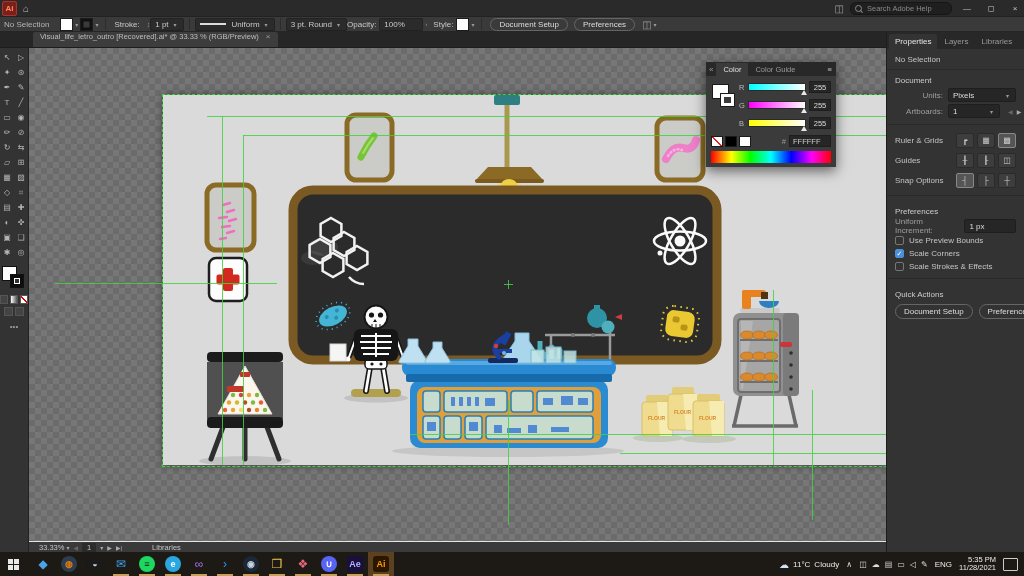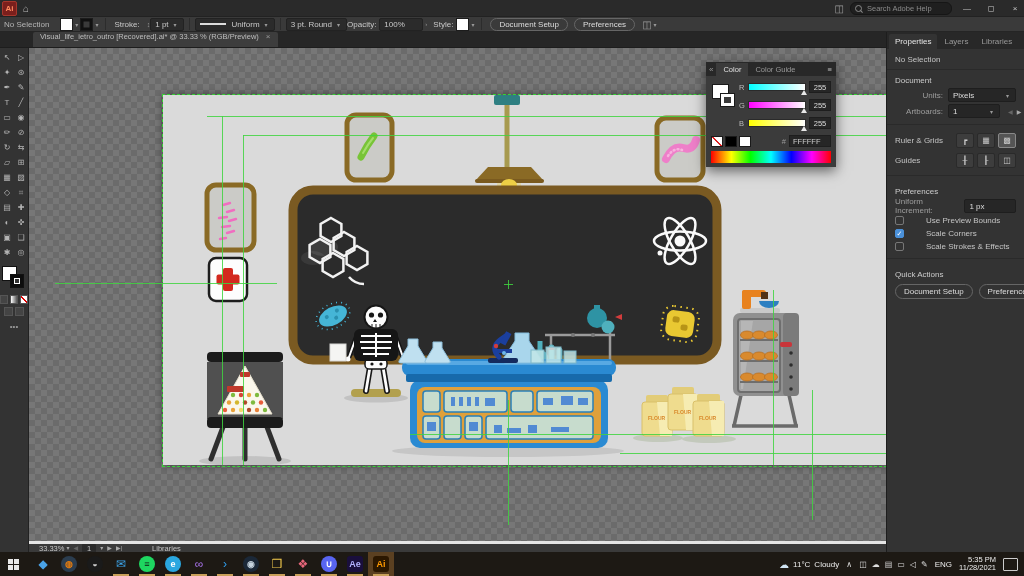--- a/index.html
+++ b/index.html
@@ -49,21 +49,21 @@
   .mini.none{background:linear-gradient(45deg,#fff 40%,#d00 45%,#d00 55%,#fff 60%)}
   .tb-dots{text-align:center;color:#999;font-size:8px;margin-top:6px}
   
   #canvas{left:29px;top:48px;width:857px;height:493px;overflow:hidden;
     background:repeating-conic-gradient(#777 0% 25%, #6b6b6b 0% 50%) 0 0/12px 12px}
   #artboard{left:134px;top:47px;width:727px;height:370px;background:#dadada;box-shadow:0 0 8px rgba(0,0,0,.45)}
   #artboard-dash{left:133px;top:46px;width:728px;height:371px;border:1px dashed #35d435;pointer-events:none}
   .guide{background:#3fd43f;opacity:.85;pointer-events:none}
   #artsvg{position:absolute;left:0;top:0}
   
-  #statusbar{left:29px;top:541px;width:857px;height:11px;background:#3a3a3a;border-top:3px solid #e5e5e5;display:flex;align-items:flex-start;
+  #statusbar{left:29px;top:541px;width:857px;height:11px;background:#3a3a3a;border-top:1px solid #e5e5e5;display:flex;align-items:center;
              font-size:7.5px;color:#c5c5c5;box-sizing:border-box}
   .sb-box{background:#2b2b2b;height:9px;display:flex;align-items:center;padding:0 5px;margin:0 2px;border-radius:1px}
   .sb-arrow{color:#aaa;font-size:6px;margin:0 2px}
   .sb-arrow.dim{color:#666}
   #sb-tool{margin-left:28px}
   
   #panel{left:886px;top:32px;width:138px;height:520px;background:#333;border-left:1px solid #1d1d1d;font-size:8px;color:#c5c5c5;box-sizing:border-box}
   #panel-tabs{background:#282828;display:flex;height:17px;align-items:flex-end;padding-left:2px;gap:1px}
   .ptab{padding:3px 6px;color:#999}
   .ptab.active{background:#333;color:#e5e5e5;border-radius:2px 2px 0 0}
@@ -71,21 +71,21 @@
   .psec{padding:6px 8px 2px;color:#ccc}
   .pdiv{height:1px;background:#2a2a2a;margin:5px 0}
   .plabel{color:#9e9e9e;width:48px;text-align:right;margin-right:5px;flex:none}
   .pselect{background:#262626;border:1px solid #1e1e1e;border-radius:2px;height:12px;flex:1;display:flex;align-items:center;padding:0 4px;color:#ddd}
   .pselect .chev{margin-left:auto}
   .pinput{background:#262626;border:1px solid #1e1e1e;border-radius:2px;height:12px;width:44px;display:flex;align-items:center;padding:0 4px;color:#ddd}
   .pbtn{border:1px solid #666;border-radius:8px;height:13px;display:flex;align-items:center;justify-content:center;padding:0 8px;color:#ddd;white-space:nowrap}
   .igroup{margin-left:auto;display:flex;gap:3px}
   .ibtn{width:16px;height:13px;border:1px solid #2a2a2a;background:#3d3d3d;border-radius:2px;display:flex;align-items:center;justify-content:center;color:#c9c9c9;font-size:8px}
   .ibtn.active{background:#555;border-color:#888}
-  .cbrow{display:flex;align-items:center;gap:22px;padding:2px 8px}
+  .cbrow{display:flex;align-items:center;gap:5px;padding:2px 8px}
   .cb{width:9px;height:9px;border:1px solid #777;border-radius:2px;display:flex;align-items:center;justify-content:center;font-size:7px;color:#fff;flex:none;box-sizing:border-box}
   .cb.checked{background:#4a90d9;border-color:#4a90d9}
   
   #colorpanel{left:706px;top:62px;width:130px;background:#3b3b3b;box-shadow:0 4px 12px rgba(0,0,0,.55);font-size:7.5px;z-index:30}
   #cp-head{height:14px;background:#282828;display:flex;align-items:center;color:#999}
   #cp-head .cp-collapse{margin:0 3px;font-size:8px}
   .cp-tab{padding:2px 7px}
   .cp-tab.active{background:#3b3b3b;color:#e0e0e0}
   #cp-menu{margin-left:auto;margin-right:4px;color:#bbb}
   #cp-body{padding:5px 5px 4px;position:relative}
@@ -595,20 +595,28 @@
       </span>
   </div>
   <div class="prow" style="height:20px">
     <span>Guides</span>
     <span class="igroup" id="ig-guides">
         <span class="ibtn">╂</span>
         <span class="ibtn">┠</span>
         <span class="ibtn">◫</span>
       </span>
   </div>
+  <div class="prow" style="height:20px">
+    <span>Snap Options</span>
+    <span class="igroup" id="ig-snap">
+        <span class="ibtn active">┤</span>
+        <span class="ibtn">├</span>
+        <span class="ibtn">┼</span>
+      </span>
+  </div>
   <div class="pdiv"></div>
   <div class="psec">Preferences</div>
   <div class="prow">
     <span style="color:#9e9e9e">Uniform Increment:</span>
     <span class="pinput" style="margin-left:5px">
         <span>1 px</span>
       </span>
   </div>
   <div id="pp-checks">
       <div class="cbrow">

